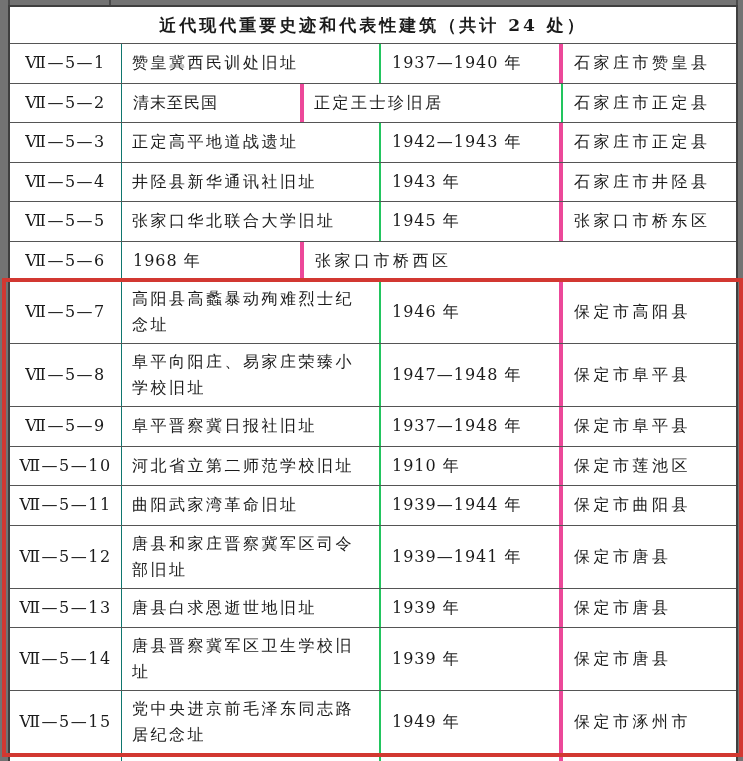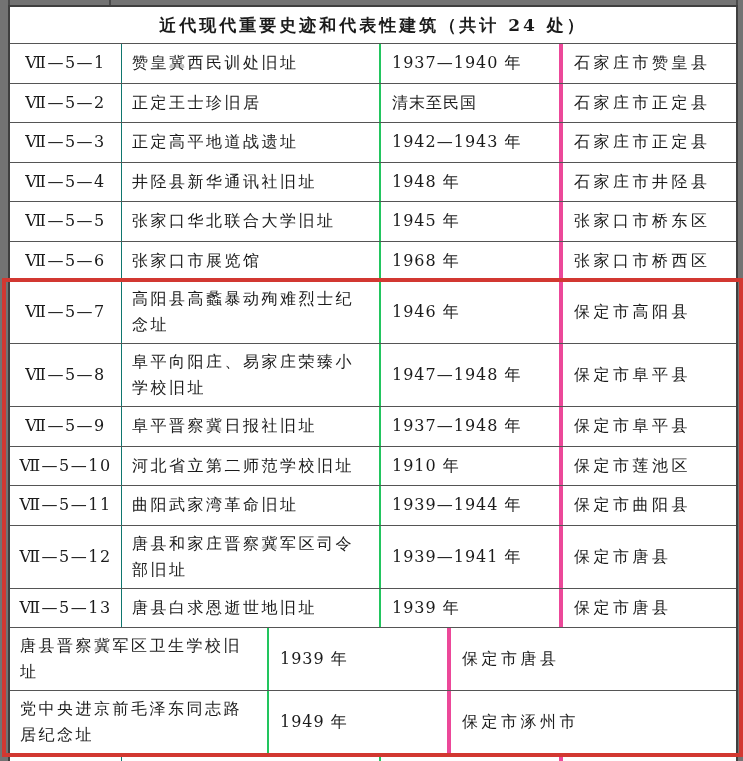--- a/index.html
+++ b/index.html
@@ -111,45 +111,44 @@
     <div class="thead">近代现代重要史迹和代表性建筑（共计 24 处）</div>
     <div id="rows-container">
         <div class="row">
           <div class="cell c1">Ⅶ—5—1</div>
           <div class="cell c2">赞皇冀西民训处旧址</div>
           <div class="cell c3">1937—1940 年</div>
           <div class="cell c4">石家庄市赞皇县</div>
         </div>
         <div class="row">
           <div class="cell c1">Ⅶ—5—2</div>
+          <div class="cell c3">清末至民国</div>
           <div class="cell c2">正定王士珍旧居</div>
-          <div class="cell c3">清末至民国</div>
           <div class="cell c4">石家庄市正定县</div>
         </div>
         <div class="row">
           <div class="cell c1">Ⅶ—5—3</div>
           <div class="cell c2">正定高平地道战遗址</div>
           <div class="cell c3">1942—1943 年</div>
           <div class="cell c4">石家庄市正定县</div>
         </div>
         <div class="row">
           <div class="cell c1">Ⅶ—5—4</div>
           <div class="cell c2">井陉县新华通讯社旧址</div>
-          <div class="cell c3">1948 年</div>
+          <div class="cell c3">1943 年</div>
           <div class="cell c4">石家庄市井陉县</div>
         </div>
         <div class="row">
           <div class="cell c1">Ⅶ—5—5</div>
           <div class="cell c2">张家口华北联合大学旧址</div>
           <div class="cell c3">1945 年</div>
           <div class="cell c4">张家口市桥东区</div>
         </div>
         <div class="row">
           <div class="cell c1">Ⅶ—5—6</div>
-          <div class="cell c2">张家口市展览馆</div>
           <div class="cell c3">1968 年</div>
           <div class="cell c4">张家口市桥西区</div>
         </div>
         <div class="row">
           <div class="cell c1">Ⅶ—5—7</div>
           <div class="cell c2">高阳县高蠡暴动殉难烈士纪
 念址</div>
           <div class="cell c3">1946 年</div>
           <div class="cell c4">保定市高阳县</div>
         </div>
@@ -185,25 +184,27 @@
           <div class="cell c3">1939—1941 年</div>
           <div class="cell c4">保定市唐县</div>
         </div>
         <div class="row">
           <div class="cell c1">Ⅶ—5—13</div>
           <div class="cell c2">唐县白求恩逝世地旧址</div>
           <div class="cell c3">1939 年</div>
           <div class="cell c4">保定市唐县</div>
         </div>
         <div class="row">
+          <div class="cell c1">Ⅶ—5—14</div>
           <div class="cell c2">唐县晋察冀军区卫生学校旧址</div>
           <div class="cell c3">1939 年</div>
           <div class="cell c4">保定市唐县</div>
         </div>
         <div class="row">
+          <div class="cell c1">Ⅶ—5—15</div>
           <div class="cell c2">党中央进京前毛泽东同志路
 居纪念址</div>
           <div class="cell c3">1949 年</div>
           <div class="cell c4">保定市涿州市</div>
         </div>
         <div class="row">
           <div class="cell c1">Ⅶ—5—16</div>
           <div class="cell c2">沧州吕氏宅院</div>
           <div class="cell c3">1933 年</div>
           <div class="cell c4">沧州市运河区</div>

